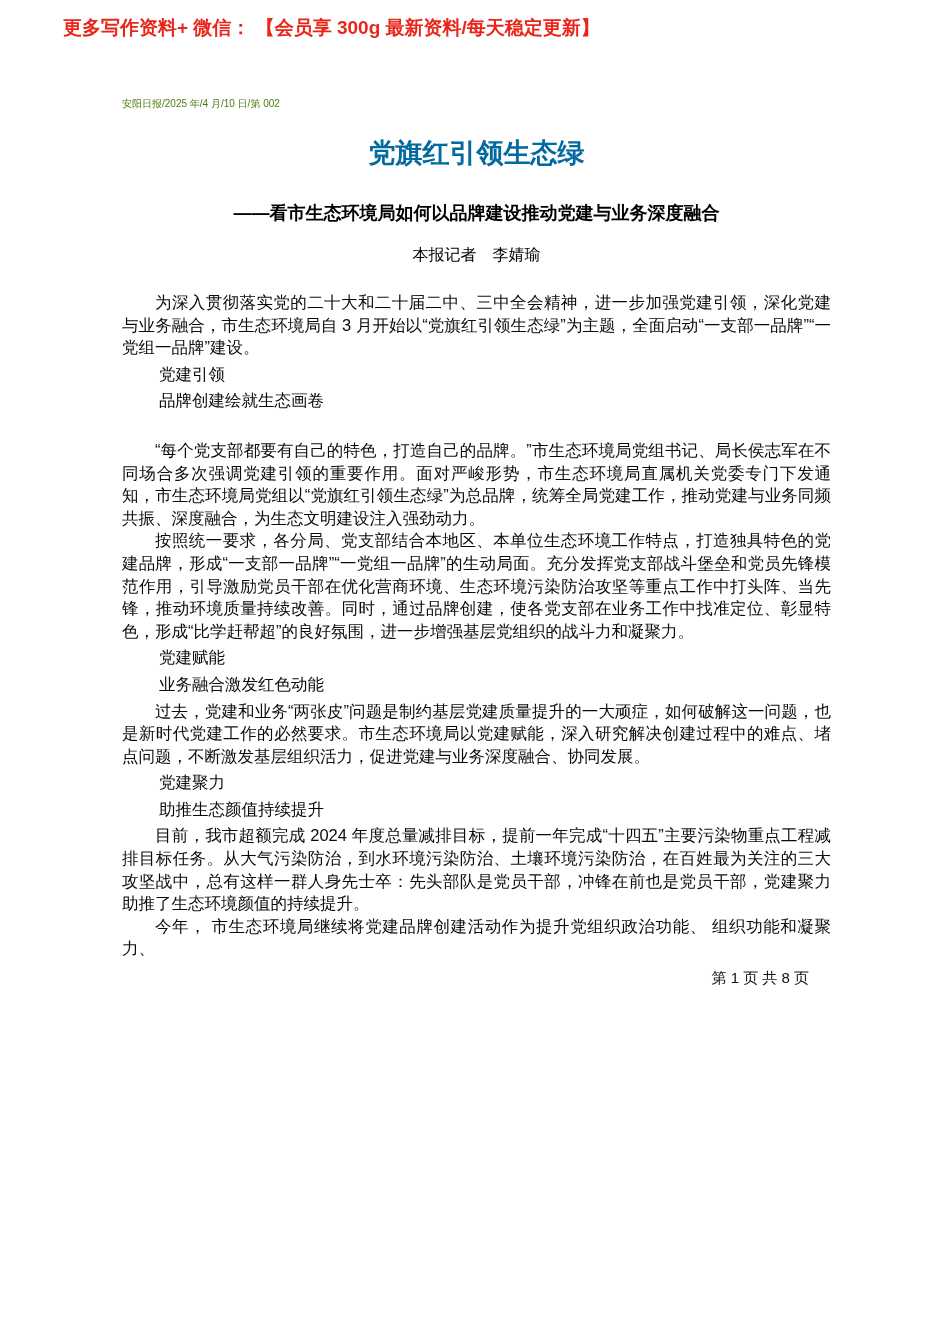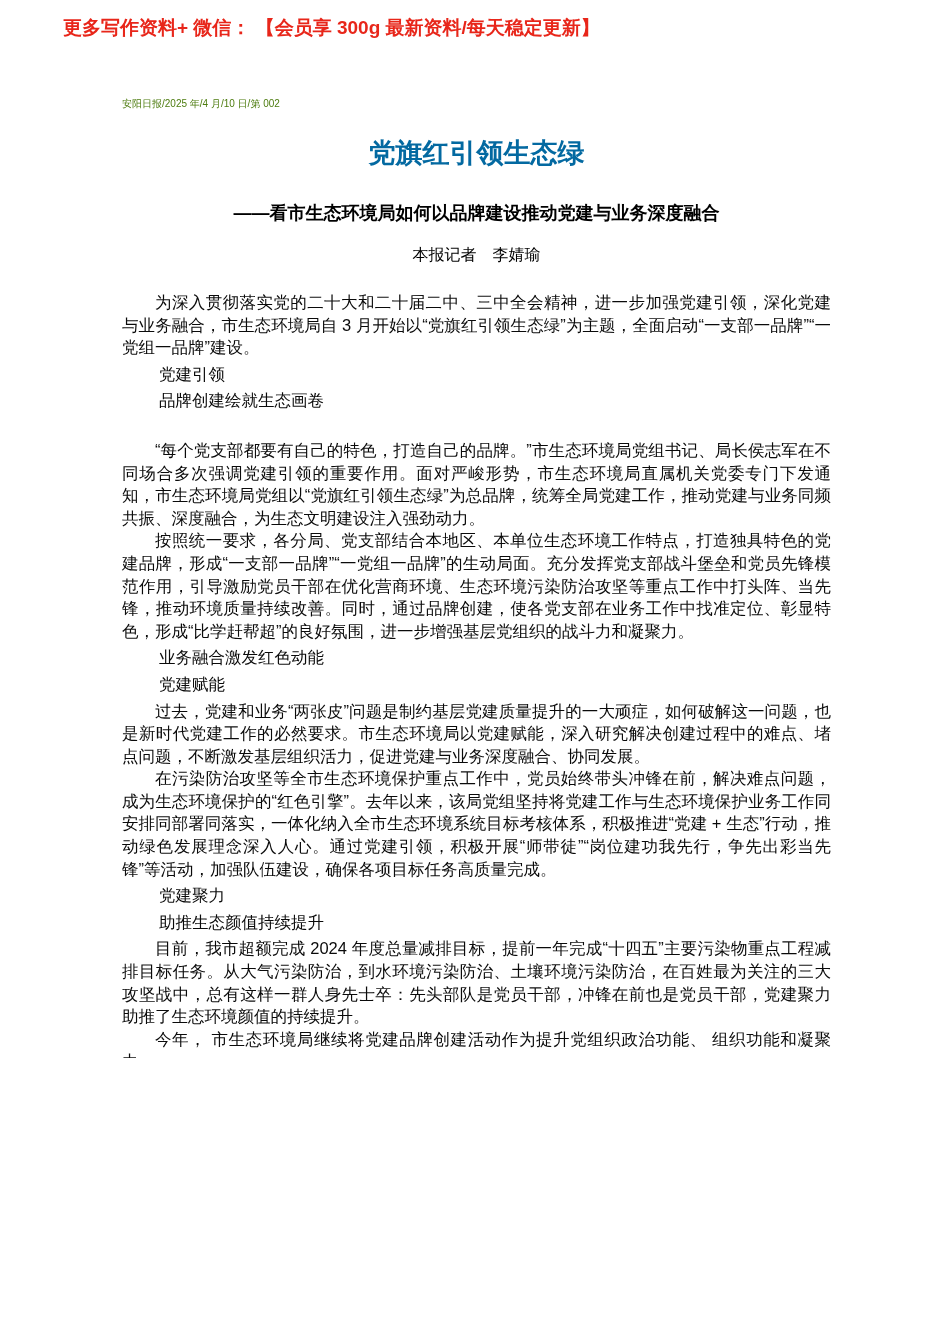--- a/index.html
+++ b/index.html
@@ -109,24 +109,23 @@
 
     <div class="article-byline">本报记者　李婧瑜</div>
 
     <div class="article-body">
         <div class="para">为深入贯彻落实党的二十大和二十届二中、三中全会精神，进一步加强党建引领，深化党建与业务融合，市生态环境局自 3 月开始以“党旗红引领生态绿”为主题，全面启动“一支部一品牌”“一党组一品牌”建设。</div>
         <div class="section-heading">党建引领</div>
         <div class="section-heading">品牌创建绘就生态画卷</div>
         <div class="para-gap"></div>
         <div class="para">“每个党支部都要有自己的特色，打造自己的品牌。”市生态环境局党组书记、局长侯志军在不同场合多次强调党建引领的重要作用。面对严峻形势，市生态环境局直属机关党委专门下发通知，市生态环境局党组以“党旗红引领生态绿”为总品牌，统筹全局党建工作，推动党建与业务同频共振、深度融合，为生态文明建设注入强劲动力。</div>
         <div class="para">按照统一要求，各分局、党支部结合本地区、本单位生态环境工作特点，打造独具特色的党建品牌，形成“一支部一品牌”“一党组一品牌”的生动局面。充分发挥党支部战斗堡垒和党员先锋模范作用，引导激励党员干部在优化营商环境、生态环境污染防治攻坚等重点工作中打头阵、当先锋，推动环境质量持续改善。同时，通过品牌创建，使各党支部在业务工作中找准定位、彰显特色，形成“比学赶帮超”的良好氛围，进一步增强基层党组织的战斗力和凝聚力。</div>
+        <div class="section-heading">党建赋能</div>
         <div class="section-heading">业务融合激发红色动能</div>
-        <div class="section-heading">党建赋能</div>
         <div class="para">过去，党建和业务“两张皮”问题是制约基层党建质量提升的一大顽症，如何破解这一问题，也是新时代党建工作的必然要求。市生态环境局以党建赋能，深入研究解决创建过程中的难点、堵点问题，不断激发基层组织活力，促进党建与业务深度融合、协同发展。</div>
-        <div class="para">在污染防治攻坚等全市生态环境保护重点工作中，党员始终带头冲锋在前，解决难点问题，成为生态环境保护的“红色引擎”。去年以来，该局党组坚持将党建工作与生态环境保护业务工作同安排同部署同落实，一体化纳入全市生态环境系统目标考核体系，积极推进“党建 + 生态”行动，推动绿色发展理念深入人心。通过党建引领，积极开展“师带徒”“岗位建功我先行，争先出彩当先锋”等活动，加强队伍建设，确保各项目标任务高质量完成。</div>
         <div class="section-heading">党建聚力</div>
         <div class="section-heading">助推生态颜值持续提升</div>
         <div class="para">目前，我市超额完成 2024 年度总量减排目标，提前一年完成“十四五”主要污染物重点工程减排目标任务。从大气污染防治，到水环境污染防治、土壤环境污染防治，在百姓最为关注的三大攻坚战中，总有这样一群人身先士卒：先头部队是党员干部，冲锋在前也是党员干部，党建聚力助推了生态环境颜值的持续提升。</div>
         <div class="para">今年， 市生态环境局继续将党建品牌创建活动作为提升党组织政治功能、 组织功能和凝聚力、</div>
       </div>
 
     <div class="page-num">第 1 页 共 8 页</div>
 
   </div>
 

